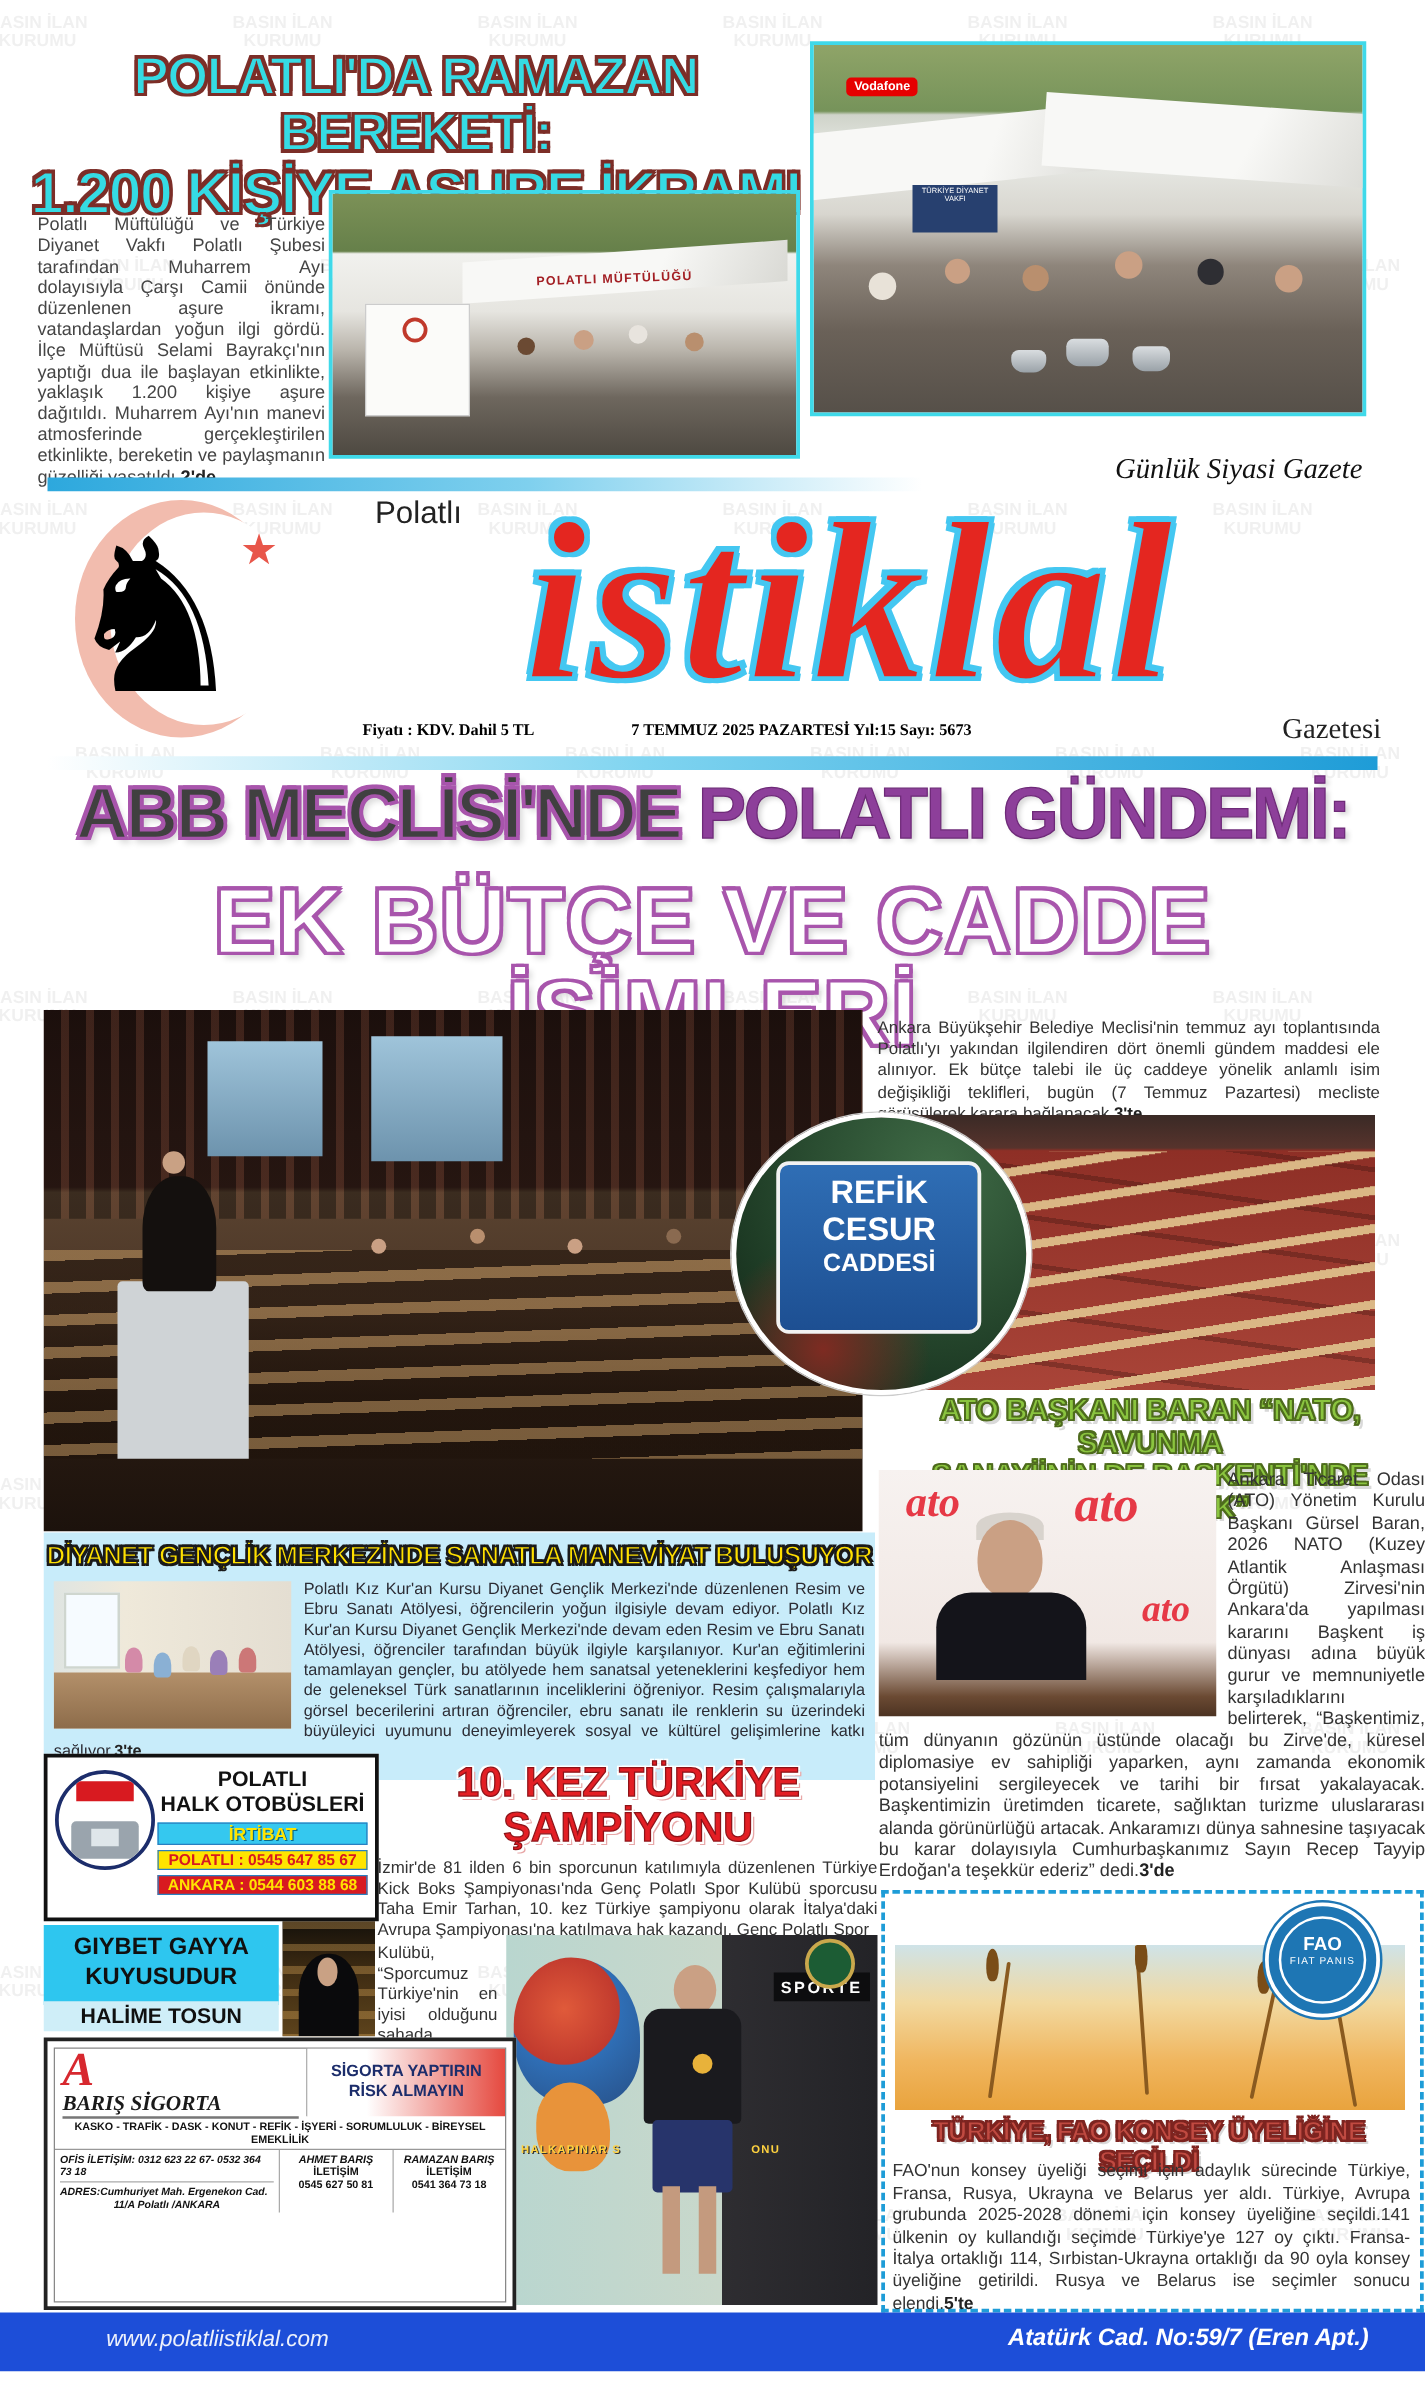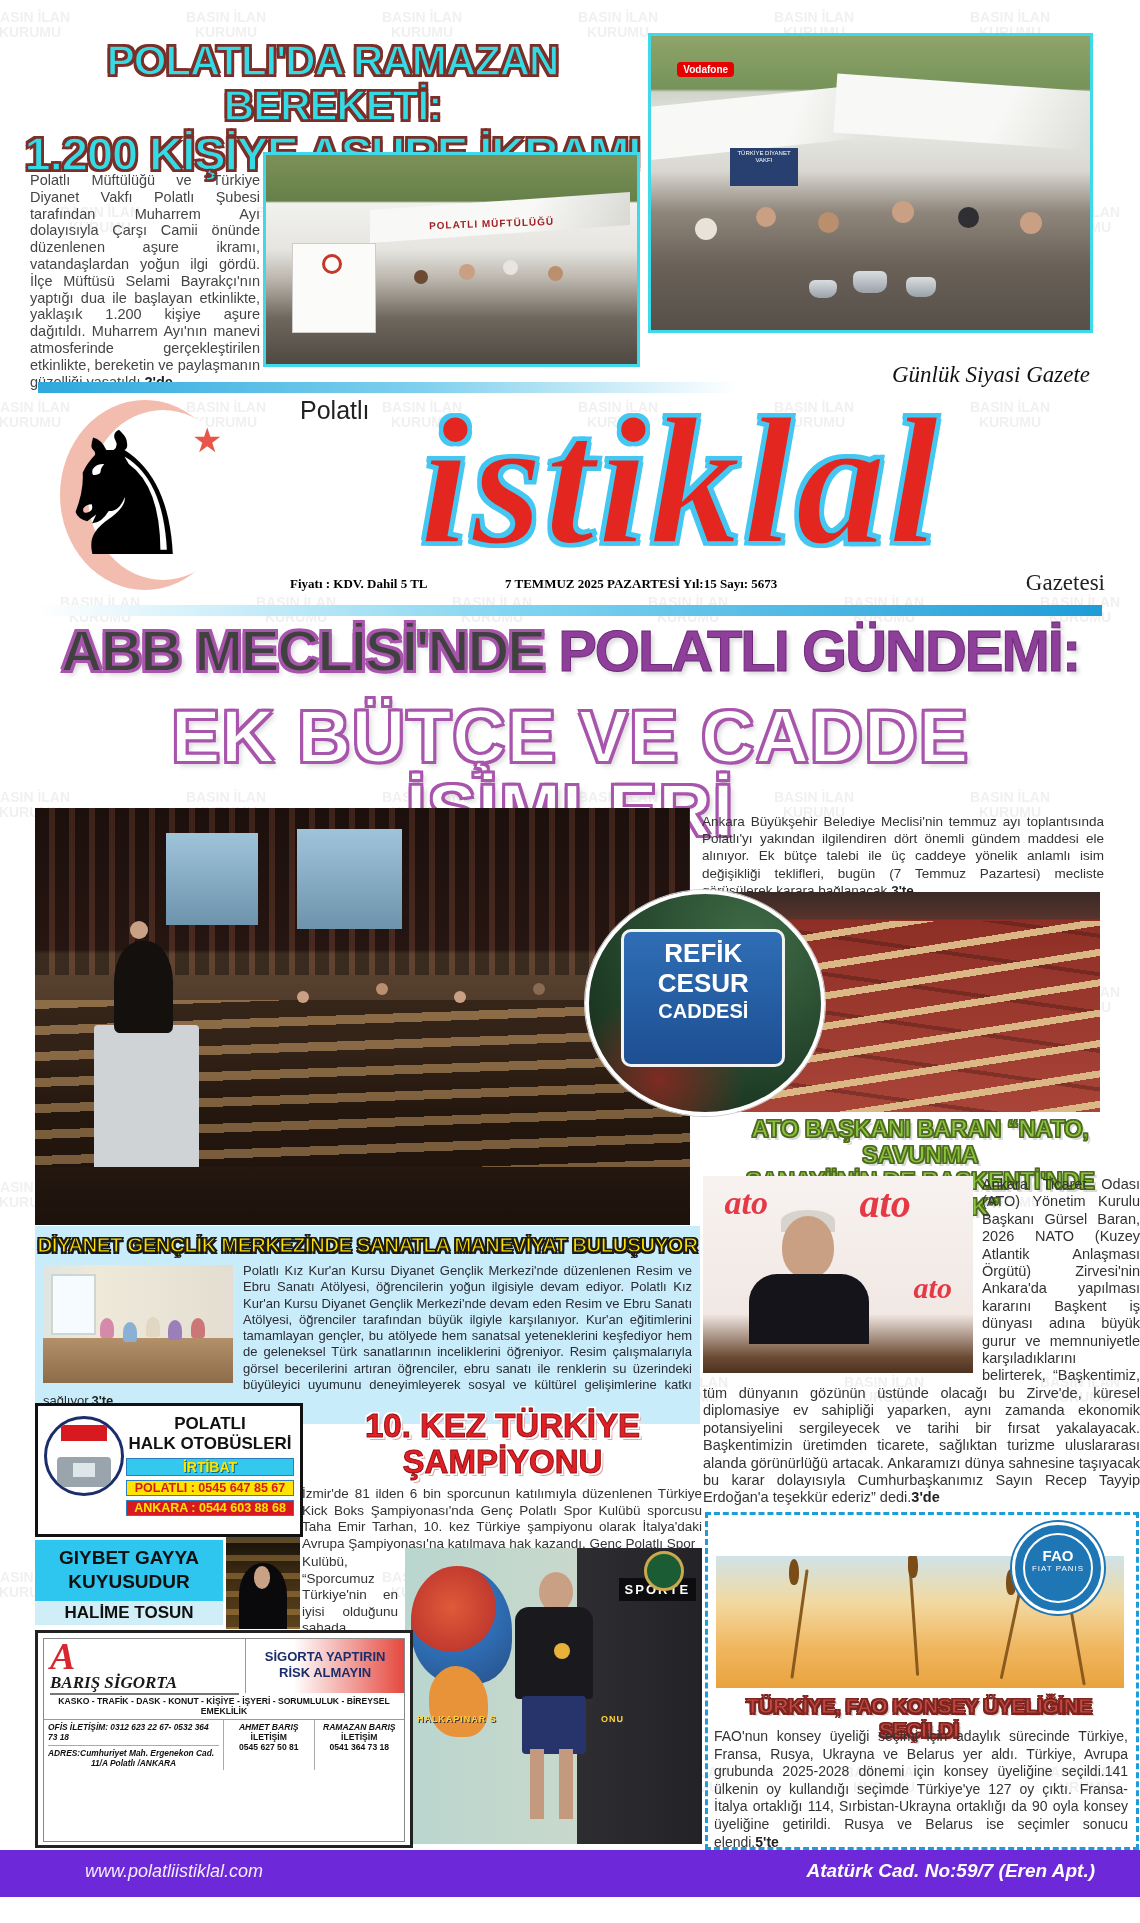--- a/index.html
+++ b/index.html
@@ -154,21 +154,21 @@
   .stalk{position:absolute;width:3px;background:#8a5a1f;border-radius:2px;}
   .grain{position:absolute;width:10px;height:26px;background:#7a4d18;border-radius:50% 50% 40% 40%;}
   .fao-logo{border-radius:50%;background:#1e76b4;border:3px solid #fff;box-shadow:0 0 0 2px #1e76b4;color:#fff;text-align:center;}
   .fao-logo .ring{position:absolute;inset:8px;border:2px solid #fff;border-radius:50%;}
   .fao-headline{font-size:21px;font-weight:bold;letter-spacing:-0.5px;
     color:#c04a41;-webkit-text-stroke:1px #7d2420;
     text-shadow:-1.5px -1.5px 0 #7d2420,1.5px -1.5px 0 #7d2420,-1.5px 1.5px 0 #7d2420,1.5px 1.5px 0 #7d2420,3px 3px 0 #d9d9d9;}
   .fao-text{font-size:14px;line-height:17.6px;color:#333;}
 
   
-  .footer{background:#6d28d9;color:#fff;}
+  .footer{background:#1d4ed8;color:#fff;}
   .footer .site{font-style:italic;font-size:18px;opacity:.92;}
   .footer .addr{font-style:italic;font-weight:bold;font-size:19px;}
 
   
   .tent-right{background:linear-gradient(180deg,#8fa468 0%,#76935a 18%,#cfd3c9 19%,#e9ebe7 30%,#d8d6cf 46%,#8e857b 60%,#6a6158 78%,#565049 100%);}
   .canopy{position:absolute;background:linear-gradient(115deg,#f8f8f6 60%,#d9d9d4 100%);}
   .head{position:absolute;border-radius:50%;}
   .vodafone{position:absolute;background:#e60000;color:#fff;font-weight:bold;font-size:10px;padding:2px 6px;border-radius:4px;}
   .tdv-flag{position:absolute;background:#27406f;color:#fff;font-size:6px;line-height:7px;text-align:center;padding:2px;}
   .cauldron{position:absolute;background:linear-gradient(180deg,#d9dde0,#9aa2a8);border-radius:6px 6px 10px 10px;}
@@ -608,21 +608,21 @@
     <div style="display:flex;height:54px;">
       <div style="flex:1.2;padding:2px 6px;border-right:1px solid #999;">
         <span class="baris-a">A</span>
         <div class="baris-brand">BARIŞ SİGORTA</div>
       </div>
       <div class="baris-slogan" style="flex:1;padding-top:10px;">
         <div>SİGORTA YAPTIRIN</div>
         <div>RİSK ALMAYIN</div>
       </div>
     </div>
-    <div class="services" style="padding:3px 2px;">KASKO - TRAFİK - DASK - KONUT - KİŞİYE - İŞYERİ - SORUMLULUK - BİREYSEL EMEKLİLİK</div>
+    <div class="services" style="padding:3px 2px;">KASKO - TRAFİK - DASK - KONUT - REFİK - İŞYERİ - SORUMLULUK - BİREYSEL EMEKLİLİK</div>
     <div style="display:flex;border-top:1px solid #999;">
       <div style="flex:1.4;padding:2px 4px;">
         <div class="smallrow">OFİS İLETİŞİM: 0312 623 22 67- 0532 364 73 18</div>
         <div class="smallrow" style="border-top:1px solid #aaa;margin-top:3px;padding-top:2px;">ADRES:Cumhuriyet Mah. Ergenekon Cad.</div>
         <div class="smallrow center">11/A Polatlı /ANKARA</div>
       </div>
       <div class="persons" style="flex:.7;border-left:1px solid #aaa;padding:2px;">
         <div>AHMET BARIŞ</div>
         <div style="font-style:normal;">İLETİŞİM</div>
         <div style="font-style:normal;">0545 627 50 81</div>

